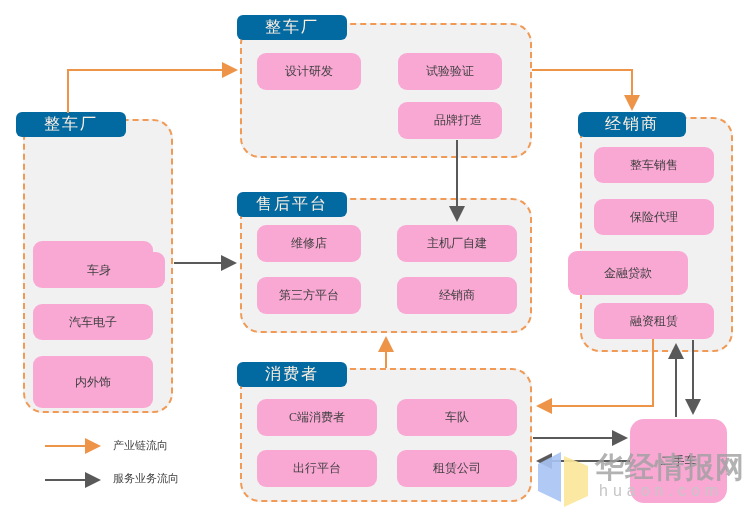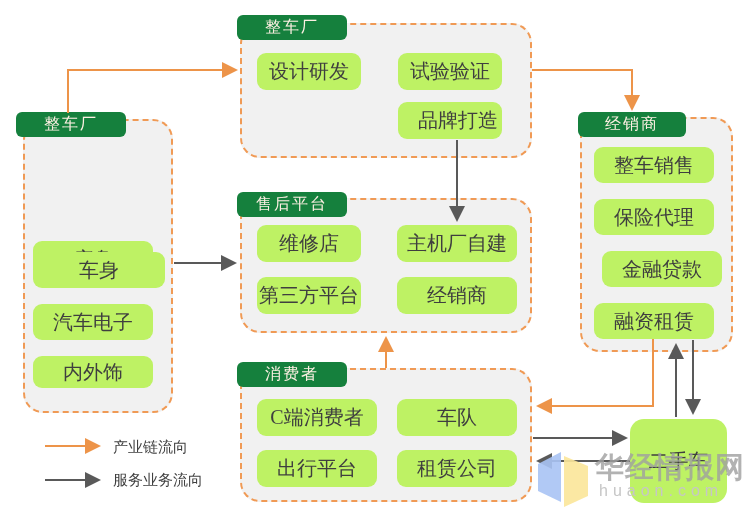--- a/index.html
+++ b/index.html
@@ -12,43 +12,43 @@
 
   .gbox {
     position: absolute;
     background: #f1f1f1;
     border: 2px dashed #f09a55;
     border-radius: 20px;
     z-index: 1;
   }
   .ghead {
     position: absolute;
-    background: #15803d;
+    background: #0369a1;
     border-radius: 6px;
     color: #fcefe2;
     font-size: 16px;
     letter-spacing: 2px;
     display: flex; align-items: center; justify-content: center;
     z-index: 3;
   }
   .pill {
     position: absolute;
-    background: #bef264;
+    background: #f9a8d4;
     border-radius: 9px;
     color: #3f3f3f;
-    font-size: 20px;
+    font-size: 12px;
     display: flex; align-items: center; justify-content: center;
     z-index: 2;
     white-space: nowrap;
   }
   #arrows { position: absolute; left: 0; top: 0; z-index: 4; pointer-events: none; }
 
   .legend-label {
     position: absolute;
-    color: #3f3f3f; font-size: 15px;
+    color: #3f3f3f; font-size: 11px;
     z-index: 2; white-space: nowrap;
   }
 
   #watermark { position: absolute; z-index: 6; pointer-events: none; }
   #wm-brand {
     position: absolute; left: 595px; top: 448px;
     font-size: 29px; font-weight: 700; color: #a0a0a0; opacity: .8;
     letter-spacing: 1px; white-space: nowrap;
   }
   #wm-domain {
@@ -71,39 +71,39 @@
 
   <div class="ghead" style="left:16px; top:112px; width:110px; height:25px;">整车厂</div>
   <div class="ghead" style="left:237px; top:15px; width:110px; height:25px;">整车厂</div>
   <div class="ghead" style="left:237px; top:362px; width:110px; height:25px;">消费者</div>
   <div class="ghead" style="left:237px; top:192px; width:110px; height:25px;">售后平台</div>
   <div class="ghead" style="left:578px; top:112px; width:108px; height:25px;">经销商</div>
 
   <div class="pill" style="left:33px; top:208px; width:120px; height:36px;margin-top:33px;">底盘</div>
   <div class="pill" style="left:33px; top:252px; width:132px; height:36px;">车身</div>
   <div class="pill" style="left:33px; top:304px; width:120px; height:36px;">汽车电子</div>
-  <div class="pill" style="left:33px; top:356px; width:120px; height:32px;">内外饰</div>
+  <div class="pill" style="left:33px; top:356px; width:120px; height:52px;">内外饰</div>
 
   <div class="pill" style="left:257px; top:53px; width:104px; height:37px;">设计研发</div>
   <div class="pill" style="left:398px; top:53px; width:104px; height:37px;">试验验证</div>
   <div class="pill" style="left:398px; top:102px; width:104px; height:37px;padding-left:16px;">品牌打造</div>
 
   <div class="pill" style="left:257px; top:225px; width:104px; height:37px;">维修店</div>
   <div class="pill" style="left:397px; top:225px; width:120px; height:37px;">主机厂自建</div>
   <div class="pill" style="left:257px; top:277px; width:104px; height:37px;">第三方平台</div>
   <div class="pill" style="left:397px; top:277px; width:120px; height:37px;">经销商</div>
 
   <div class="pill" style="left:257px; top:399px; width:120px; height:37px;">C端消费者</div>
   <div class="pill" style="left:397px; top:399px; width:120px; height:37px;">车队</div>
   <div class="pill" style="left:257px; top:450px; width:120px; height:37px;">出行平台</div>
   <div class="pill" style="left:397px; top:450px; width:120px; height:37px;">租赁公司</div>
 
   <div class="pill" style="left:594px; top:147px; width:120px; height:36px;">整车销售</div>
   <div class="pill" style="left:594px; top:199px; width:120px; height:36px;">保险代理</div>
-  <div class="pill" style="left:602px; top:251px; width:120px; height:36px;">金融贷款</div>
+  <div class="pill" style="left:568px; top:251px; width:120px; height:44px;">金融贷款</div>
   <div class="pill" style="left:594px; top:303px; width:120px; height:36px;">融资租赁</div>
 
   <div class="pill" style="left:630px; top:419px; width:97px; height:84px; border-radius:14px; z-index:2;">二手车</div>
 
   <svg id="arrows" width="750" height="523" viewBox="0 0 750 523">
     <defs>
       <marker id="ah-o" markerWidth="9" markerHeight="9" refX="6" refY="4" orient="auto">
         <path d="M0,0 L8,4 L0,8 Z" fill="#ED9449"></path>
       </marker>
       <marker id="ah-d" markerWidth="9" markerHeight="9" refX="6" refY="4" orient="auto">

